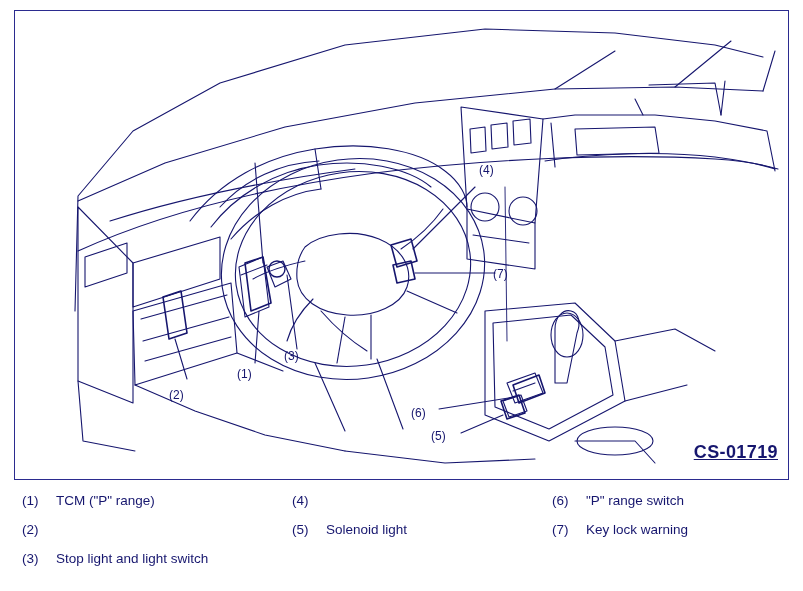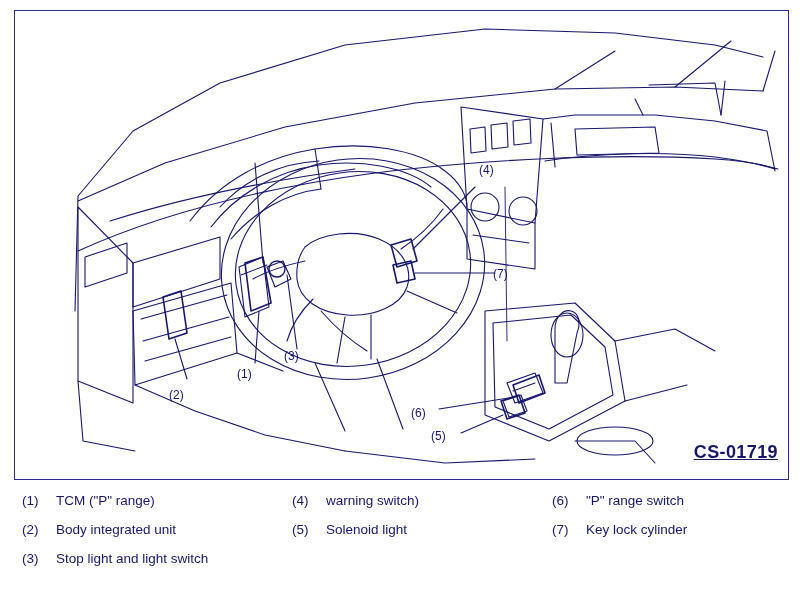--- a/index.html
+++ b/index.html
@@ -215,47 +215,45 @@
 
   <div class="legend">
 
     <div class="legend-col c1">
       <div class="legend-row">
         <span class="legend-num">(1)</span>
         <span class="legend-text">TCM ("P" range)</span>
       </div>
       <div class="legend-row">
         <span class="legend-num">(2)</span>
-        <span class="legend-text">Body integrated unit</span>
       </div>
       <div class="legend-row">
         <span class="legend-num">(3)</span>
         <span class="legend-text">Stop light and light switch</span>
       </div>
     </div>
 
     <div class="legend-col c2">
       <div class="legend-row">
         <span class="legend-num">(4)</span>
         <span class="legend-text">
-          <span class="wrap2">warning switch)</span>
         </span>
       </div>
       <div class="legend-row">
         <span class="legend-num">(5)</span>
         <span class="legend-text">Solenoid light</span>
       </div>
     </div>
 
     <div class="legend-col c3">
       <div class="legend-row">
         <span class="legend-num">(6)</span>
         <span class="legend-text">"P" range switch</span>
       </div>
       <div class="legend-row">
         <span class="legend-num">(7)</span>
-        <span class="legend-text">Key lock cylinder</span>
+        <span class="legend-text">Key lock warning</span>
       </div>
     </div>
 
   </div>
 
 </div>
 
 </body></html>

